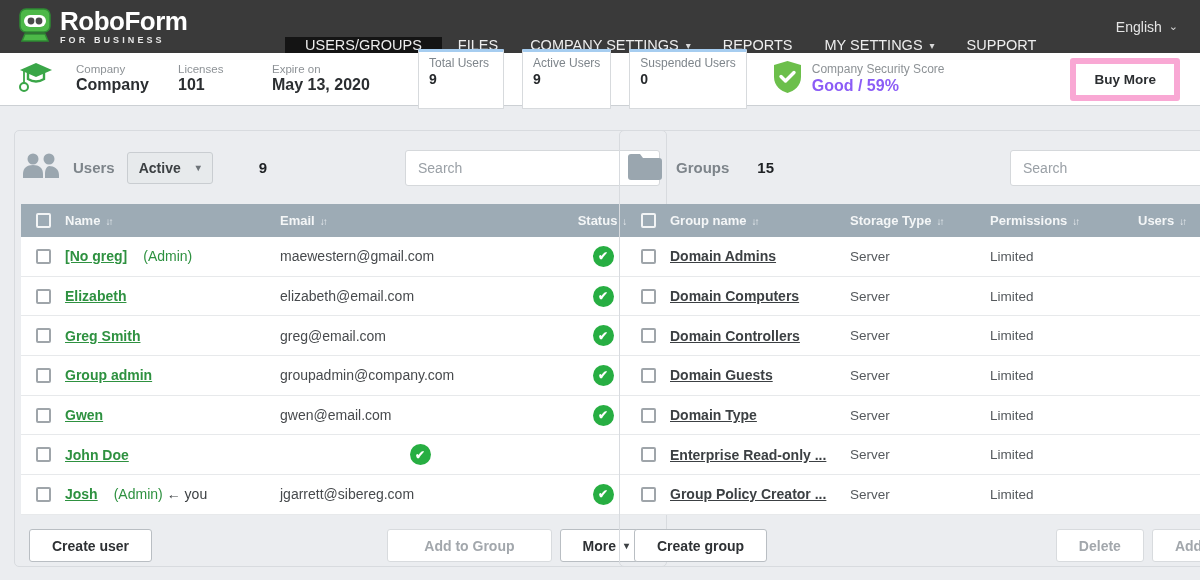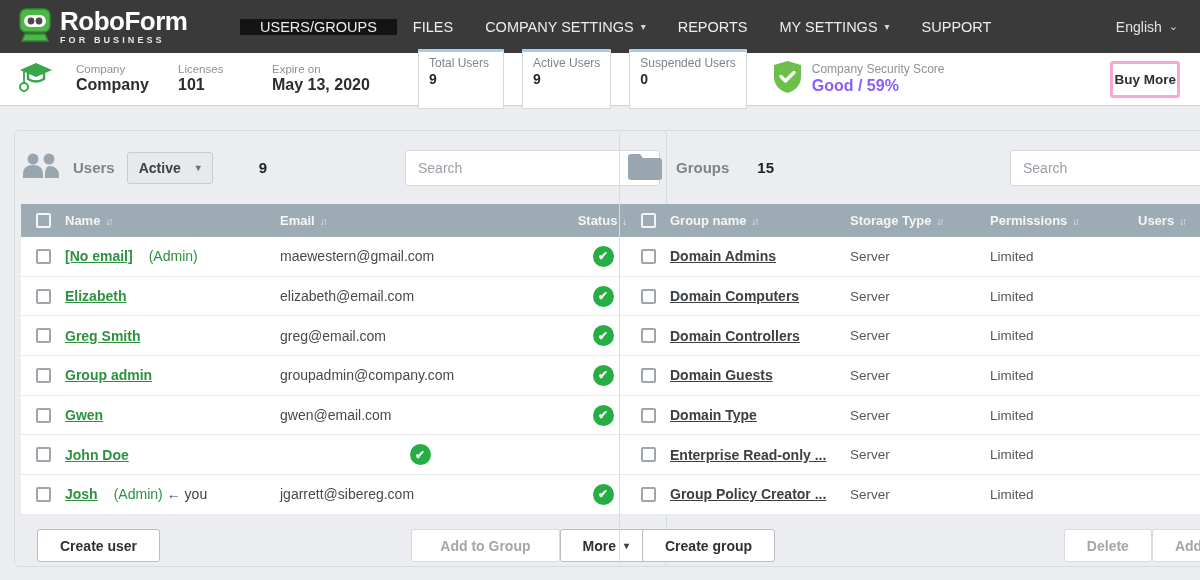--- a/index.html
+++ b/index.html
@@ -10,21 +10,21 @@
     font-family:"Liberation Sans", sans-serif;
     color:#2e3134;
   }
   
   .topnav { position:absolute; top:0; left:0; width:1200px; height:53px;
     background:#3a3a3a; display:flex; align-items:stretch; }
   .brand { display:flex; align-items:center; padding-left:18px; width:240px; }
   .brand-txt { margin-left:8px; line-height:1; }
   .brand-title { color:#fff; font-size:26px; font-weight:bold; letter-spacing:-0.5px; }
   .brand-sub { color:#e8e8e8; font-size:9px; font-weight:bold; letter-spacing:3.1px; margin-top:2px; }
-  .nav-items { display:flex; align-items:center; }
+  .nav-items { display:flex; align-items:flex-end;margin-left:45px; }
   .nav-item { display:flex; align-items:center; padding:0 16px; color:#ededed;
     font-size:14.5px; cursor:pointer; white-space:nowrap; }
   .nav-item.active { background:#141414; padding:0 20px; }
   .nav-caret { font-size:10px; margin-left:7px; color:#d8d8d8; }
   .lang { margin-left:auto; margin-right:22px; display:flex; align-items:center;
     color:#e4e4e4; font-size:14px; cursor:pointer; }
   
   .infobar { position:absolute; top:53px; left:0; width:1200px; height:53px;
     background:#fff; border-bottom:1px solid #ccd0d4; display:flex; align-items:center; }
   .grad-icon { margin-left:18px; }
@@ -33,22 +33,22 @@
   .stat .val { font-size:16px; font-weight:bold; color:#2b2e31; }
   .stat.w1{width:80px}.stat.w2{width:72px}.stat.w3{width:128px}
   .statbox { margin-left:18px; background:#fff; border:1px solid #d7dadd;
     border-top:3px solid #a6cdf0; border-radius:1px; padding:4px 10px 20px 10px; line-height:1.2; min-width:86px; }
   .statbox .lbl { font-size:12px; color:#7e858b; }
   .statbox .val { font-size:14px; font-weight:bold; color:#26292c; }
   .security { margin-left:26px; display:flex; align-items:center; }
   .sec-txt { margin-left:10px; line-height:1.15; }
   .sec-txt .lbl { font-size:12px; color:#8d9296; }
   .sec-txt .val { font-size:16px; font-weight:bold; color:#8b5cf6; }
-  .buymore { margin-left:auto; margin-right:20px; background:#fff; border:3px solid #f9a8d4;
-    border-radius:3px; padding:8px 1px; font-size:13.5px; font-weight:bold; color:#2b2e31; cursor:pointer; }
+  .buymore { margin-left:auto; margin-right:20px; background:#fff; border:6px solid #f9a8d4;
+    border-radius:3px; padding:8px 18px; font-size:13.5px; font-weight:bold; color:#2b2e31; cursor:pointer; }
   
   .panel { position:absolute; top:130px; width:653px; height:437px;
     border:1px solid #d8dbdf; border-radius:5px; }
   .panel.left { left:14px; } .panel.right { left:619px; }
   .panel-header { height:73px; display:flex; align-items:center; padding:0 6px; }
   .panel-title { font-size:15px; font-weight:bold; color:#7d848a; margin-left:12px; }
   .filter-btn { margin-left:12px; background:#e7eaec; border:1px solid #c9cdd1; border-radius:3px;
     padding:7px 11px; font-size:14px; font-weight:bold; color:#3c4043; cursor:pointer;
     display:flex; align-items:center; }
   .filter-btn .nav-caret { color:#6d7378; margin-left:15px; }
@@ -87,21 +87,21 @@
   .ucount { font-size:13.5px; color:#3f4347; border-bottom:1px dotted #8d9296; cursor:pointer; }
   
   .sbar { position:absolute; right:0; top:33px; bottom:0; width:14px; background:#f3f4f5;
     border-left:1px solid #e3e5e7; }
   .sarrow { position:absolute; left:0; width:13px; height:14px; text-align:center;
     font-size:7px; color:#5a5e62; line-height:14px; cursor:pointer; }
   .sarrow.up { top:1px; } .sarrow.down { bottom:1px; }
   .sthumb { position:absolute; left:1px; width:11px; top:16px; height:58%;
     background:#c9cbcd; border-radius:1px; cursor:pointer; }
   
-  .btn-row { position:absolute; left:22px; right:14px; bottom:4px; display:flex; }
+  .btn-row { position:absolute; left:14px; right:14px; bottom:4px; display:flex; gap:8px; }
   .btn { height:33px; background:#fff; border:1px solid #b9bec3; border-radius:3px;
     font-size:14px; font-weight:bold; color:#2e3134; padding:0 22px; cursor:pointer;
     display:flex; align-items:center; justify-content:center; font-family:"Liberation Sans",sans-serif; }
   .btn.dis { border-color:#d8dbde; color:#a2a7ac; }
   .btn .nav-caret { color:#3c4043; margin-left:8px; }
   .spacer { flex:1; }
 </style>
 </head>
 <body>
 
@@ -234,21 +234,21 @@
       <div style="text-align:center"><span>Status</span><span class="sort">↓↑</span></div>
       <div></div>
     </div>
     <div class="rows">
 
         <div class="row u-grid">
           <div class="cell-check">
             <span class="cb"></span>
           </div>
           <div class="cell-name">
-            <a class="green-link">[No email]</a><span class="suffix">(Admin)</span>
+            <a class="green-link">[No greg]</a><span class="suffix">(Admin)</span>
           </div>
           <div class="cell-email">maewestern@gmail.com</div>
           <div class="cell-status">
             <span class="status-ok">✔</span>
           </div>
           <div></div>
         </div>
 
         <div class="row u-grid">
           <div class="cell-check">
@@ -337,21 +337,21 @@
     <div class="sbar">
       <span class="sarrow up">▲</span>
       <div class="sthumb"></div>
       <span class="sarrow down">▼</span>
     </div>
   </div>
 
   <div class="btn-row">
     <button class="btn">Create user</button>
     <span class="spacer"></span>
-    <button class="btn dis" style="padding:0 28px">Add to Group</button>
+    <button class="btn dis" style="padding:0 36px">Add to Group</button>
     <button class="btn">
       <span>More</span>
       <span class="nav-caret">▾</span>
     </button>
   </div>
 </div>
 
 <div class="panel right">
   <div class="panel-header">
     <span>

